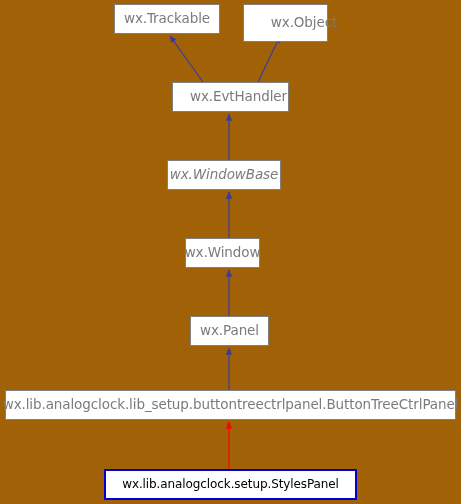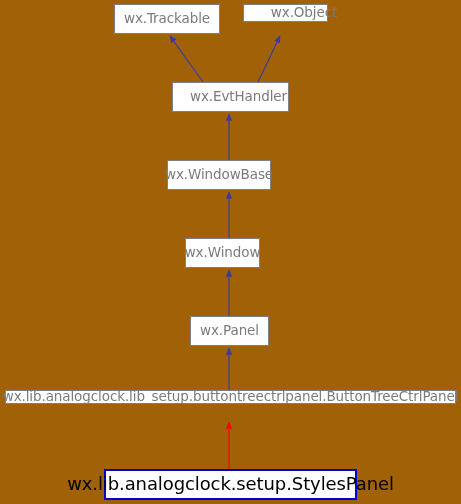--- a/index.html
+++ b/index.html
@@ -39,21 +39,21 @@
     display: flex;
     align-items: center;
     justify-content: center;
     white-space: nowrap;
     letter-spacing: -0.1px;
     z-index: 2;
   }
   .node.current {
     border: 2px solid #0000d0;
     color: #000000;
-    font-size: 18px;
+    font-size: 12px;
   }
   .node-label {
     display: block;
     padding-bottom: 1px;
   }
 </style>
 </head>
 <body>
 
 <div id="diagram">
@@ -75,36 +75,36 @@
         <line x1="229" y1="316" x2="229" y2="270" stroke="#3b3b9e" stroke-width="1.2" marker-end="url(#arrow-blue)"></line>
         <line x1="229" y1="390" x2="229" y2="348" stroke="#3b3b9e" stroke-width="1.2" marker-end="url(#arrow-blue)"></line>
         <line x1="229" y1="469" x2="229" y2="422" stroke="#ff0000" stroke-width="1.2" marker-end="url(#arrow-red)"></line>
       </g>
   </svg>
 
   <div id="node-layer">
       <div class="node" style="left: 114px; top: 4px; width: 106px; height: 30px;">
         <span class="node-label">wx.Trackable</span>
       </div>
-      <div class="node" style="left: 243px; top: 4px; width: 85px; height: 18px; padding-left: 37px;">
+      <div class="node" style="left: 243px; top: 4px; width: 85px; height: 38px; padding-left: 37px;">
         <span class="node-label">wx.Object</span>
       </div>
       <div class="node" style="left: 172px; top: 82px; width: 117px; height: 30px; padding-left: 16px;">
         <span class="node-label">wx.EvtHandler</span>
       </div>
-      <div class="node" style="left: 167px; top: 160px; width: 104px; height: 30px;">
+      <div class="node" style="left: 167px; top: 160px; width: 114px; height: 30px; font-style: italic;">
         <span class="node-label">wx.WindowBase</span>
       </div>
       <div class="node" style="left: 185px; top: 238px; width: 75px; height: 30px;">
         <span class="node-label">wx.Window</span>
       </div>
       <div class="node" style="left: 190px; top: 316px; width: 79px; height: 30px;">
         <span class="node-label">wx.Panel</span>
       </div>
-      <div class="node" style="left: 5px; top: 390px; width: 451px; height: 14px;">
+      <div class="node" style="left: 5px; top: 390px; width: 451px; height: 30px;">
         <span class="node-label">wx.lib.analogclock.lib_setup.buttontreectrlpanel.ButtonTreeCtrlPanel</span>
       </div>
       <div class="node current" style="left: 104px; top: 469px; width: 253px; height: 31px;">
         <span class="node-label">wx.lib.analogclock.setup.StylesPanel</span>
       </div>
     </div>
 
 </div>
 
 </body></html>

